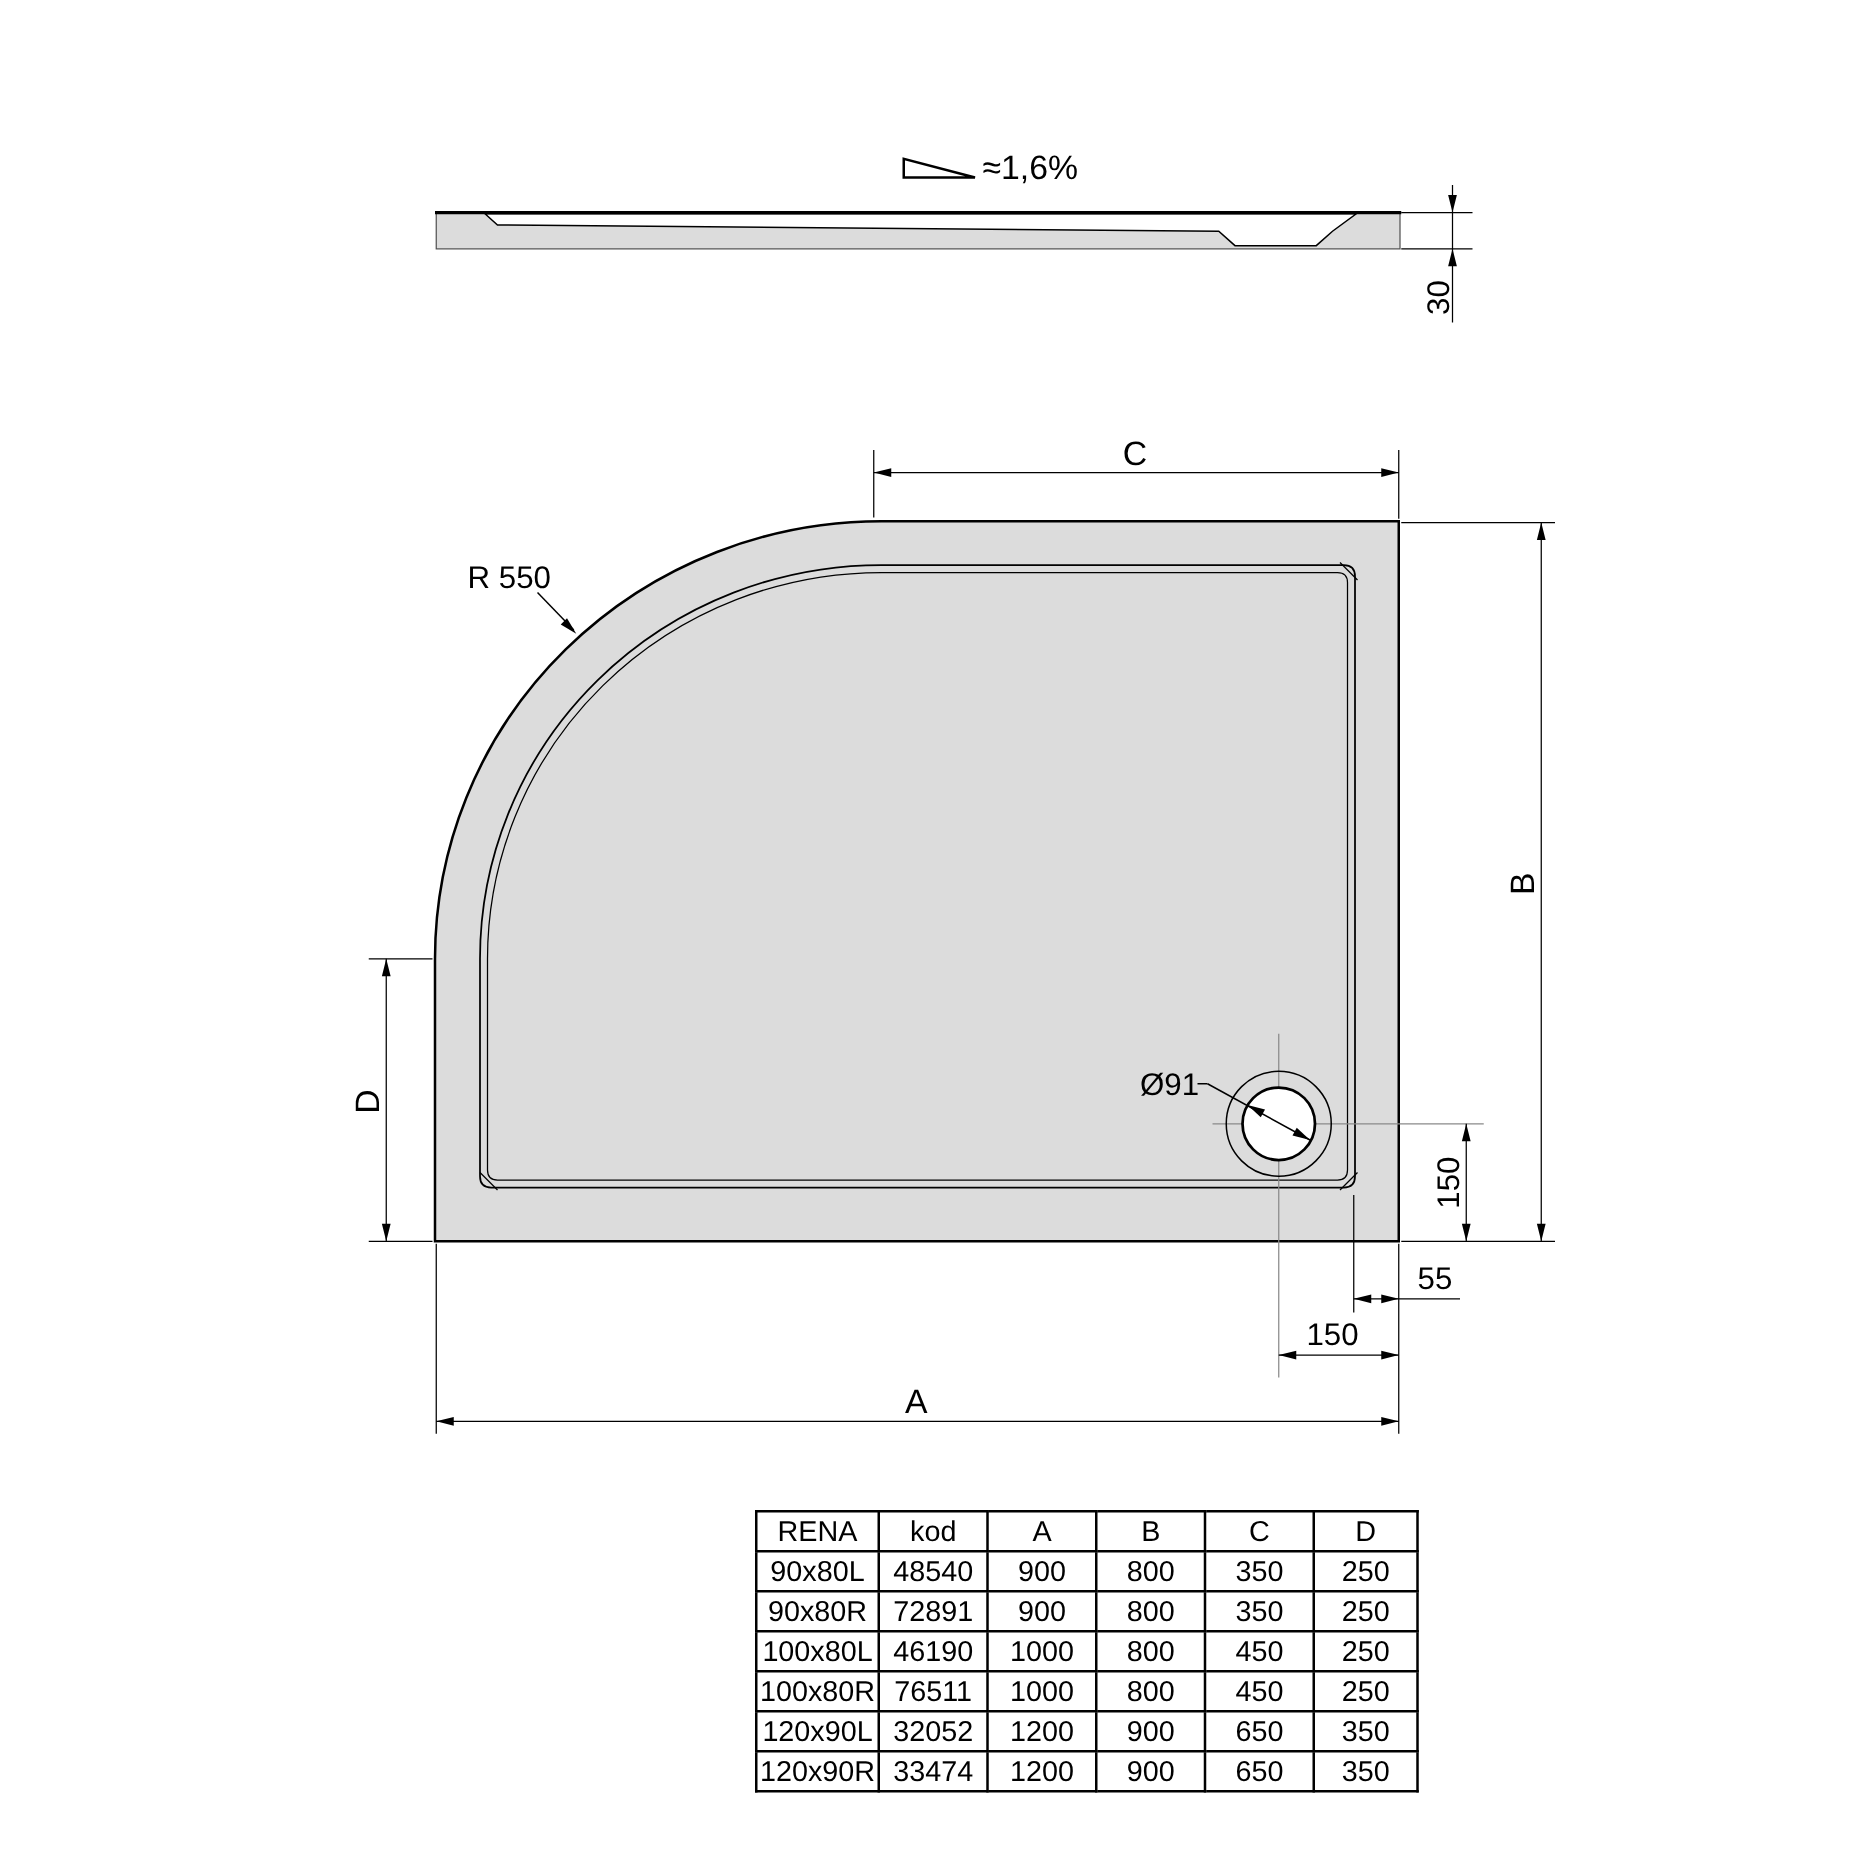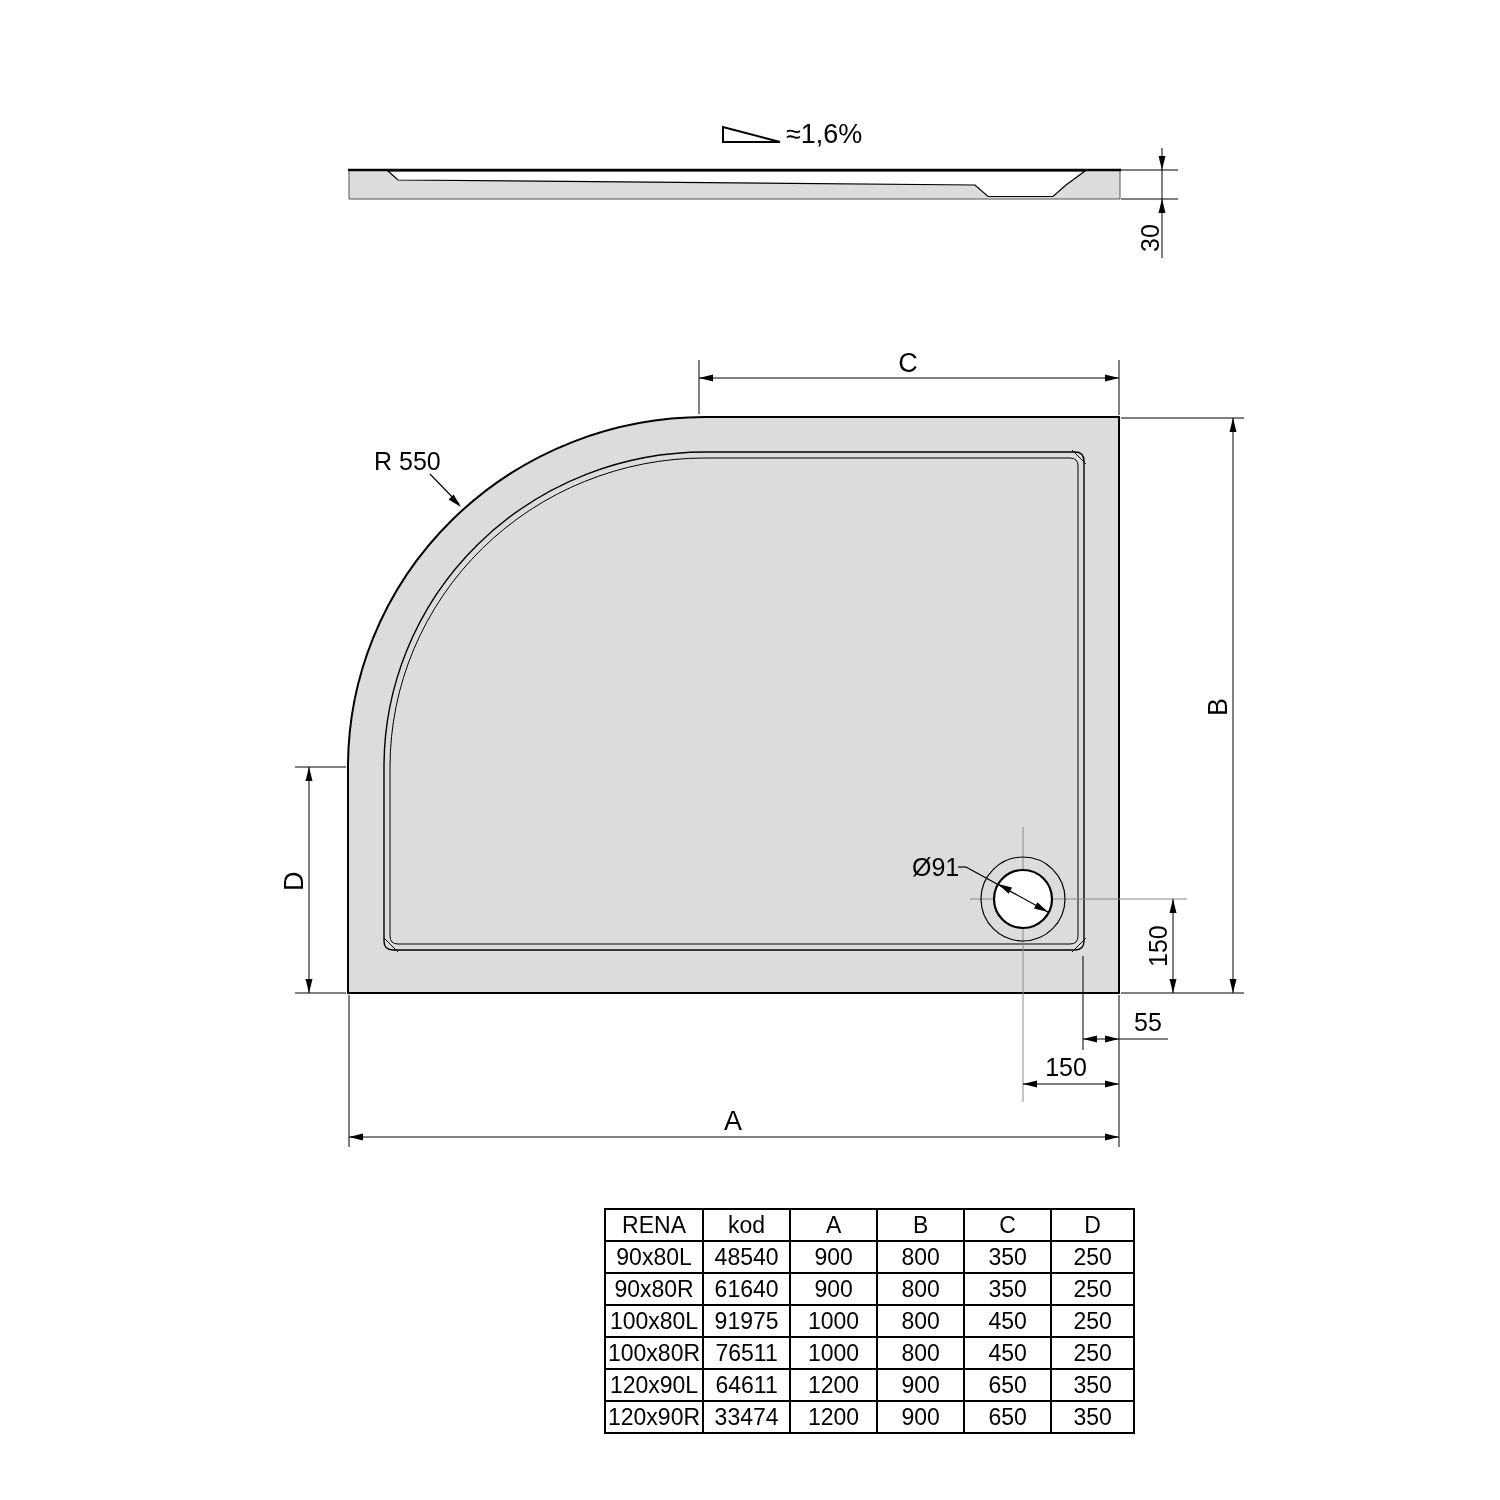--- a/index.html
+++ b/index.html
@@ -154,45 +154,45 @@
     <tr>
       <td>90x80L</td>
       <td>48540</td>
       <td>900</td>
       <td>800</td>
       <td>350</td>
       <td>250</td>
     </tr>
     <tr>
       <td>90x80R</td>
-      <td>61640</td>
+      <td>72891</td>
       <td>900</td>
       <td>800</td>
       <td>350</td>
       <td>250</td>
     </tr>
     <tr>
       <td>100x80L</td>
-      <td>91975</td>
+      <td>46190</td>
       <td>1000</td>
       <td>800</td>
       <td>450</td>
       <td>250</td>
     </tr>
     <tr>
       <td>100x80R</td>
       <td>76511</td>
       <td>1000</td>
       <td>800</td>
       <td>450</td>
       <td>250</td>
     </tr>
     <tr>
       <td>120x90L</td>
-      <td>64611</td>
+      <td>32052</td>
       <td>1200</td>
       <td>900</td>
       <td>650</td>
       <td>350</td>
     </tr>
     <tr>
       <td>120x90R</td>
       <td>33474</td>
       <td>1200</td>
       <td>900</td>

